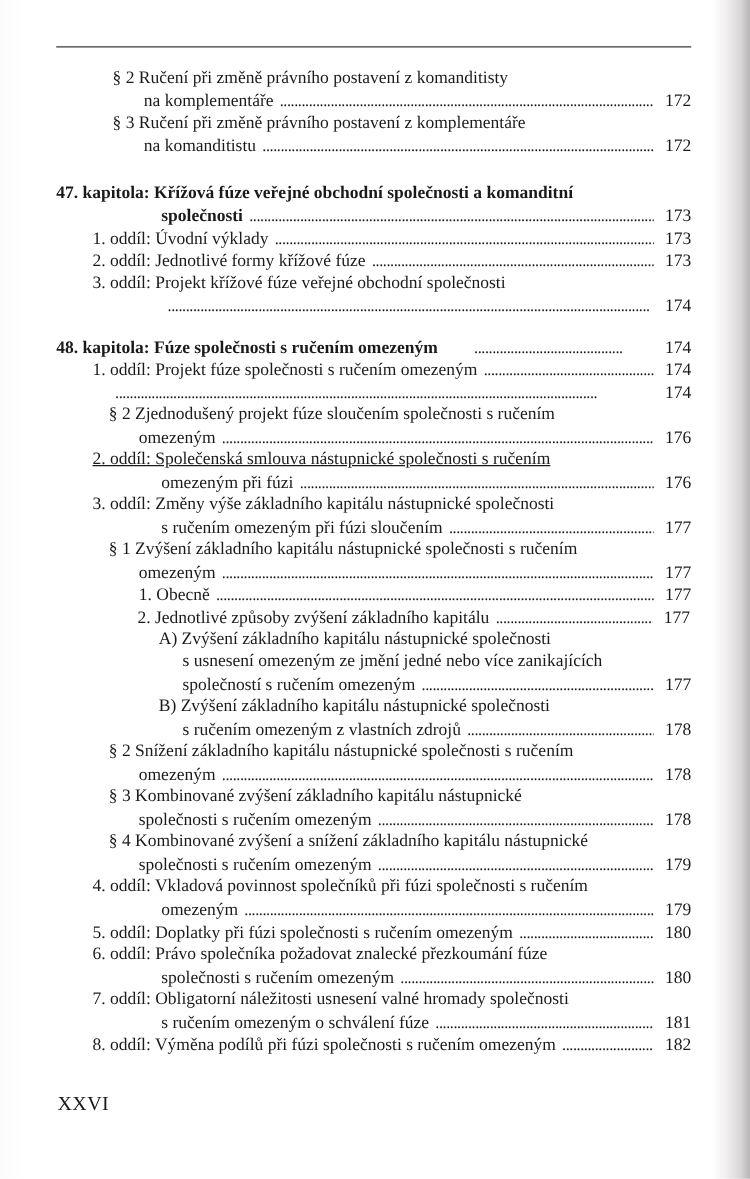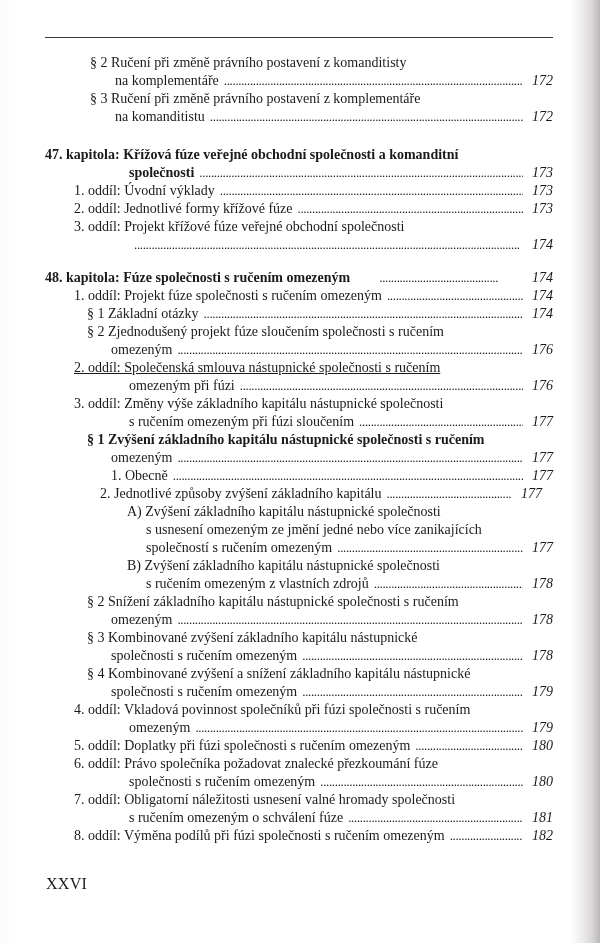--- a/index.html
+++ b/index.html
@@ -27,21 +27,21 @@
     }
     .line .txt { white-space: nowrap; }
     .line .dots {
       flex: 1 1 auto; overflow: hidden; white-space: nowrap;
       margin: 0 4px 0 5px; letter-spacing: 0.5px; font-size: 13px;
     }
     .line .dots::before {
       content: ". . . . . . . . . . . . . . . . . . . . . . . . . . . . . . . . . . . . . . . . . . . . . . . . . . . . . . . . . . . . . . . . . . . . . . . . . . . . . . . . . . . . . . . . . . . . . . . . . . . . . . . . . . . . . . . . . . . . . . . . . . . . . . . . . . . . .";
       letter-spacing: -1.8px;
     }
-    .line .pg { width: 26px; text-align: right; flex: 0 0 auto; font-style: italic; }
+    .line .pg { width: 26px; text-align: right; flex: 0 0 auto; }
     .bold { font-weight: bold; }
     .folio {
       position: absolute; left: 46px; top: 875px; font-size: 16px;
       letter-spacing: 0.3px;
     }
   </style>
 </head>
 <body>
 
 <div class="page">
@@ -96,21 +96,20 @@
         <span class="txt bold">48. kapitola: Fúze společnosti s ručením omezeným</span>
         <span class="dots"></span>
         <span class="pg">174</span>
       </div>
     <div class="line" style="left:74px;top:286px;width:479px;">
         <span class="txt">1. oddíl: Projekt fúze společnosti s ručením omezeným</span>
         <span class="dots"></span>
         <span class="pg">174</span>
       </div>
     <div class="line" style="left:87px;top:304px;width:466px;">
-        <span class="txt">§ 1 Základní otázky</span>
         <span class="dots"></span>
         <span class="pg">174</span>
       </div>
     <div class="line" style="left:87px;top:322px;">
         <span class="txt">§ 2 Zjednodušený projekt fúze sloučením společnosti s ručením</span>
       </div>
     <div class="line" style="left:111px;top:340px;width:442px;">
         <span class="txt">omezeným</span>
         <span class="dots"></span>
         <span class="pg">176</span>
@@ -125,34 +124,34 @@
         <span class="pg">176</span>
       </div>
     <div class="line" style="left:74px;top:394px;">
         <span class="txt">3. oddíl: Změny výše základního kapitálu nástupnické společnosti</span>
       </div>
     <div class="line" style="left:129px;top:412px;width:424px;">
         <span class="txt">s ručením omezeným při fúzi sloučením</span>
         <span class="dots"></span>
         <span class="pg">177</span>
       </div>
-    <div class="line" style="left:87px;top:430px;font-weight:bold;">
+    <div class="line" style="left:87px;top:430px;">
         <span class="txt">§ 1 Zvýšení základního kapitálu nástupnické společnosti s ručením</span>
       </div>
     <div class="line" style="left:111px;top:448px;width:442px;">
         <span class="txt">omezeným</span>
         <span class="dots"></span>
         <span class="pg">177</span>
       </div>
     <div class="line" style="left:111px;top:466px;width:442px;">
         <span class="txt">1. Obecně</span>
         <span class="dots"></span>
         <span class="pg">177</span>
       </div>
-    <div class="line" style="left:100px;top:484px;width:442px;">
+    <div class="line" style="left:110px;top:484px;width:442px;">
         <span class="txt">2. Jednotlivé způsoby zvýšení základního kapitálu</span>
         <span class="dots"></span>
         <span class="pg">177</span>
       </div>
     <div class="line" style="left:127px;top:502px;">
         <span class="txt">A) Zvýšení základního kapitálu nástupnické společnosti</span>
       </div>
     <div class="line" style="left:146px;top:520px;">
         <span class="txt">s usnesení omezeným ze jmění jedné nebo více zanikajících</span>
       </div>

